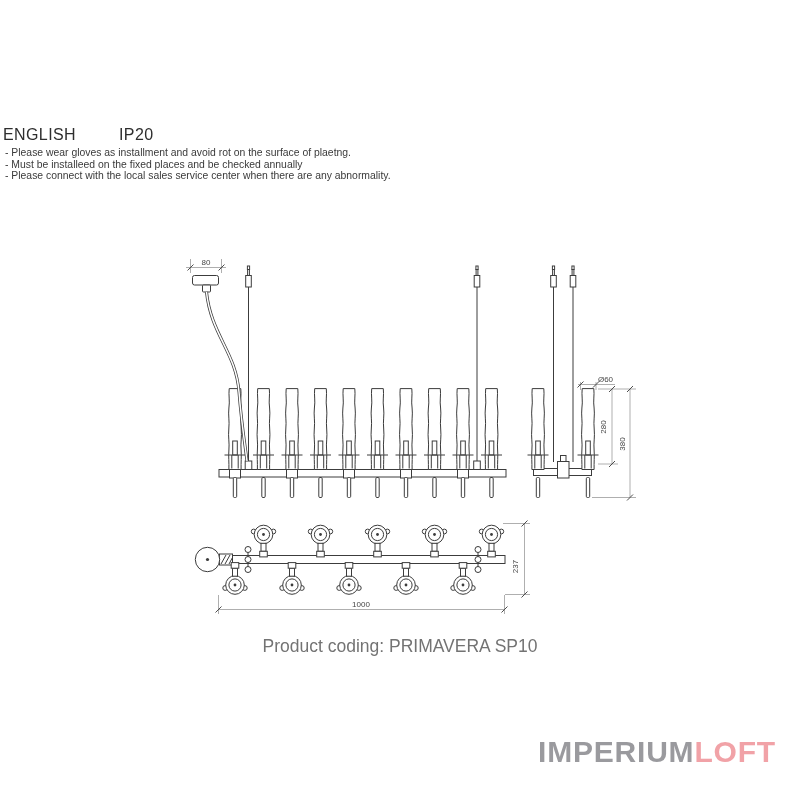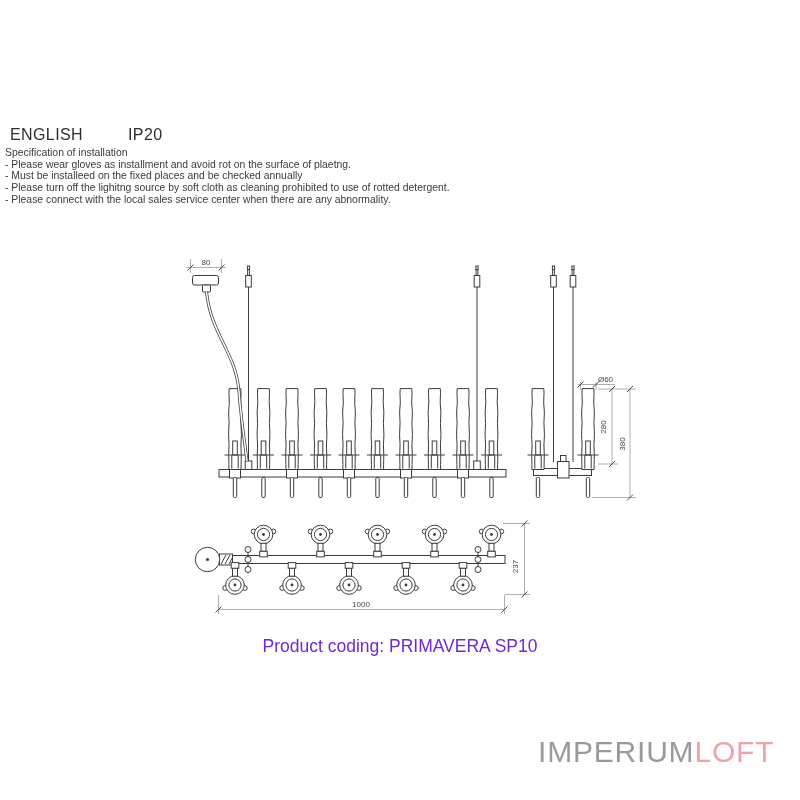--- a/index.html
+++ b/index.html
@@ -1,44 +1,42 @@
 <!DOCTYPE html>
 <html><head>
 <meta charset="utf-8">
 <style>
   html,body{margin:0;padding:0;background:#fff;}
   body{width:800px;height:800px;position:relative;font-family:"Liberation Sans",sans-serif;color:#333;overflow:hidden;}
   .abs{position:absolute;}
   .hdr{font-size:16px;color:#2e2e2e;letter-spacing:.4px;}
-  #lang{left:10px;top:126px;text-align:right;}
-  #ip{left:128px;top:126px;}
+  #lang{left:3px;top:126px;text-align:right;}
+  #ip{left:119px;top:126px;}
   #spec{left:5px;top:147px;font-size:10.4px;line-height:11.7px;color:#3a3a3a;}
   #spec div{white-space:nowrap;}
-  #product{left:0;top:636px;width:800px;text-align:center;font-size:17.5px;color:#6d28d9;}
-  #logo{left:538px;top:735px;font-size:30px;letter-spacing:.8px;font-weight:400;white-space:nowrap;}
+  #product{left:0;top:636px;width:800px;text-align:center;font-size:17.5px;color:#737373;}
+  #logo{left:538px;top:735px;font-size:30px;letter-spacing:.8px;font-weight:700;white-space:nowrap;}
   #logo .p1{color:#9a9a9e;}
   #logo .p2{color:#f1a2a7;}
   svg{position:absolute;left:0;top:0;}
   .ln{stroke:#3c3c3c;stroke-width:1;fill:none;}
   .fw{stroke:#3c3c3c;stroke-width:1;fill:#ffffff;}
   .dim{stroke:#8c8c8c;stroke-width:.7;fill:none;}
   .tk{stroke:#4d4d4d;stroke-width:1;fill:none;}
   .dt{fill:#474747;font-size:8px;}
 </style>
 </head>
 <body>
 
 <span class="abs hdr" id="lang">ENGLISH</span>
 <span class="abs hdr" id="ip">IP20</span>
 
 <div class="abs" id="spec">
-  <div>Specification of installation</div>
   <div>- Please wear gloves as installment and avoid rot on the surface of plaetng.</div>
   <div>- Must be installeed on the fixed places and be checked annually</div>
-  <div>- Please turn off the lighitng source by soft cloth as cleaning prohibited to use of rotted detergent.</div>
   <div>- Please connect with the local sales service center when there are any abnormality.</div>
 </div>
 
 <svg width="800" height="800" viewBox="0 0 800 800">
   <defs>
     <g id="shade">
       <path class="fw" d="M2.2,0.6 L13.8,0.6 C14.6,7 13.0,13 14.1,20 C15,27 13.3,33 14.2,41 C15,49 13.4,55 14.1,62 C14.6,68 13.9,75 14.1,81.5 L1.9,81.5 C2.1,75 1.4,68 1.9,62 C2.6,55 1.0,49 1.8,41 C2.7,33 1.0,27 1.9,20 C3.0,13 1.4,7 2.2,0.6 Z"></path>
       <rect class="fw" x="5.7" y="53" width="4.6" height="14"></rect>
       <path class="ln" d="M-2.5,67 L18.5,67 M4.8,67 L4.8,80.5 M11.2,67 L11.2,80.5" stroke-width="0.9"></path>
     </g>

